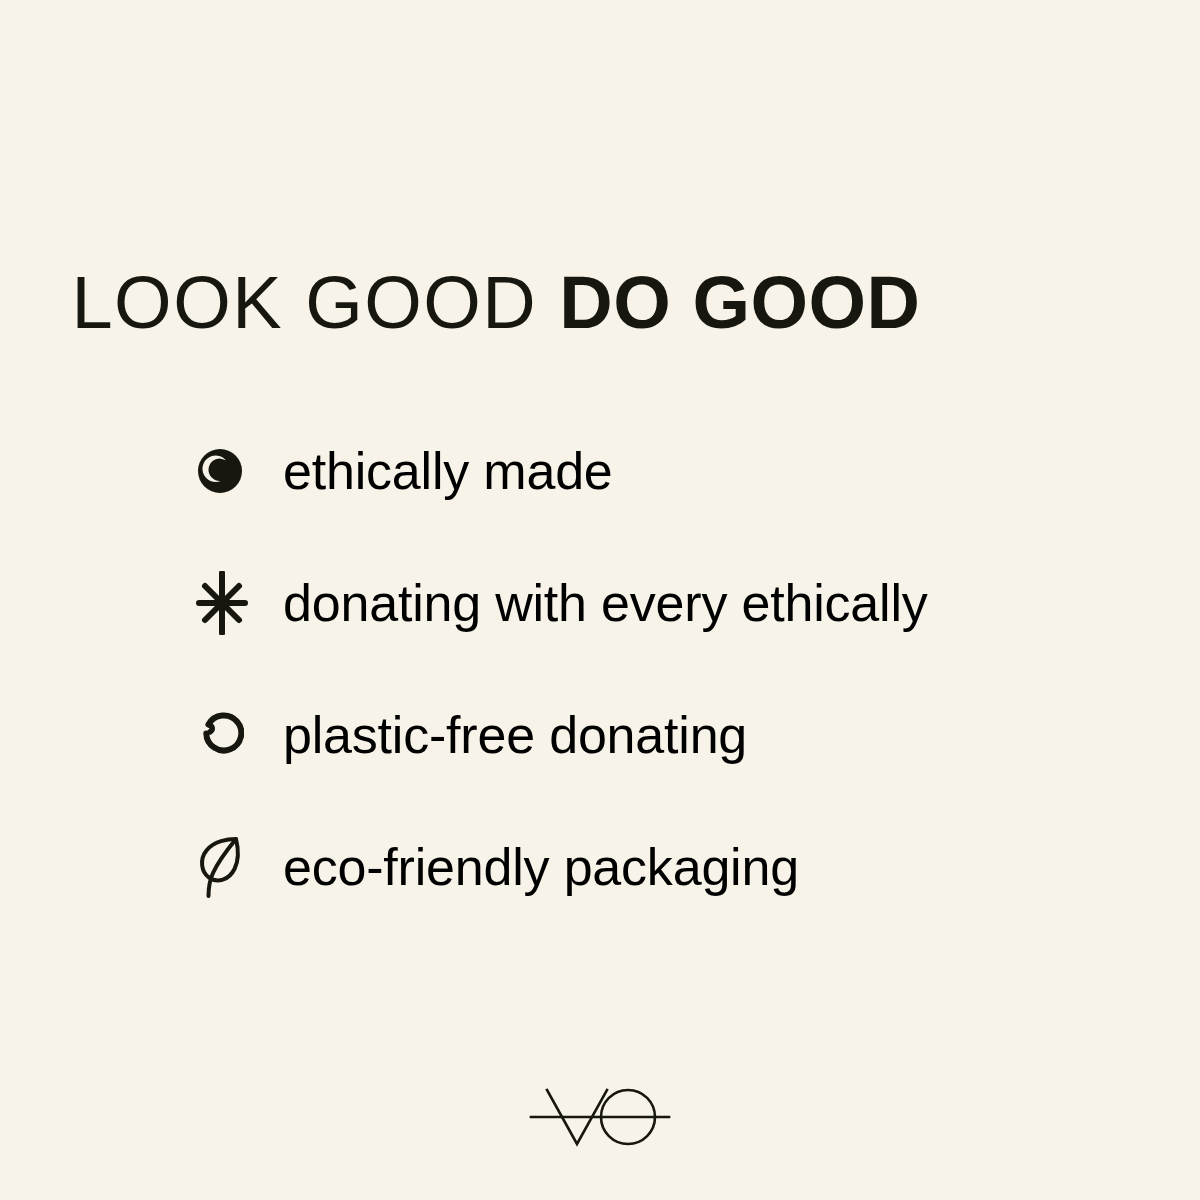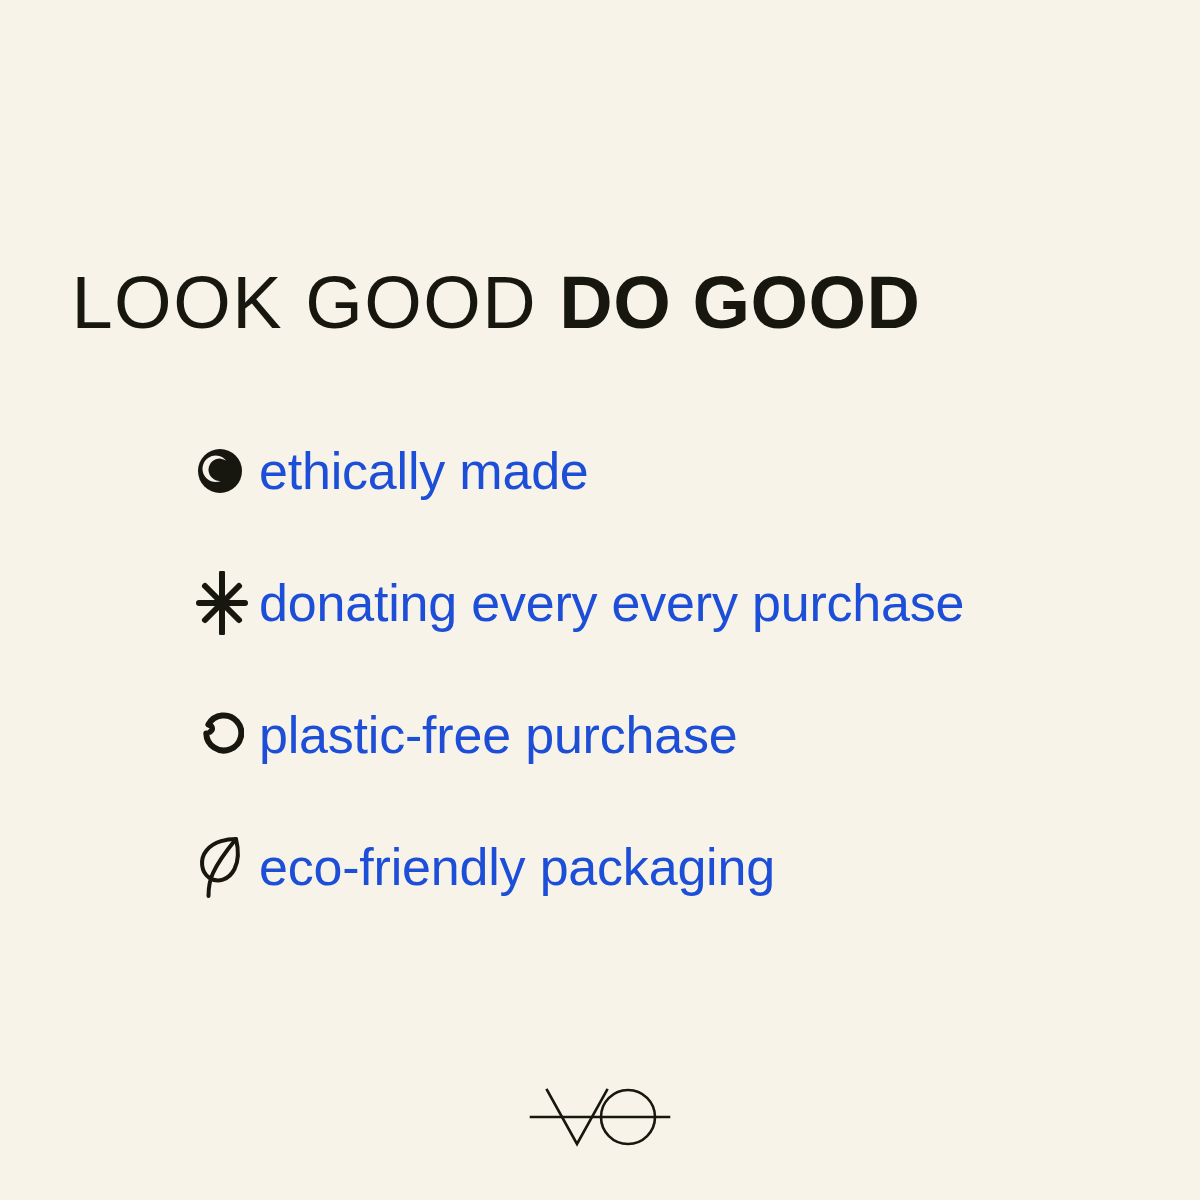--- a/index.html
+++ b/index.html
@@ -62,23 +62,23 @@
     height: 62px;
     display: flex;
     align-items: center;
     justify-content: flex-start;
   }
   .feature-label {
     font-size: 52px;
     line-height: 62px;
     font-weight: 400;
     letter-spacing: -0.2px;
-    color: #1d4ed8;
+    color: #000000;
     white-space: nowrap;
-    margin-left: 1px;
+    margin-left: 25px;
   }
 
   
   #logo-wrap {
     position: absolute;
     top: 1082px;
     left: 0;
     width: 1200px;
     display: flex;
     justify-content: center;
@@ -109,31 +109,31 @@
       <span class="feature-icon">
         <svg width="52" height="64" viewBox="0 0 52 64" aria-hidden="true">
           <g stroke="#17170F" stroke-linecap="round">
             <line x1="26" y1="2" x2="26" y2="62" stroke-width="6"></line>
             <line x1="3" y1="32" x2="49" y2="32" stroke-width="6"></line>
             <line x1="9" y1="15" x2="43" y2="49" stroke-width="6"></line>
             <line x1="43" y1="15" x2="9" y2="49" stroke-width="6"></line>
           </g>
         </svg>
       </span>
-      <span class="feature-label">donating every every purchase</span>
+      <span class="feature-label">donating with every ethically</span>
     </li>
 
     <li class="feature-row">
       <span class="feature-icon">
         <svg width="48" height="48" viewBox="0 0 48 48" aria-hidden="true">
           <path d="M12.5 13.5a17.5 17.5 0 1 1 -2.2 9" fill="none" stroke="#17170F" stroke-width="6" stroke-linecap="round"></path>
           <path d="M12.5 13.5c4 1.2 5.2 5 1.6 7.4" fill="none" stroke="#17170F" stroke-width="5.5" stroke-linecap="round"></path>
         </svg>
       </span>
-      <span class="feature-label">plastic-free purchase</span>
+      <span class="feature-label">plastic-free donating</span>
     </li>
 
     <li class="feature-row">
       <span class="feature-icon">
         <svg width="50" height="66" viewBox="0 0 50 66" aria-hidden="true">
           <path d="M40 5c-8 0-22 2-29.5 11.5C3.5 25 5 38 13 43.5 21.5 49.5 33 46 38.5 35 44 24 41.5 11 40 5Z" fill="none" stroke="#17170F" stroke-width="4" stroke-linejoin="round" stroke-linecap="round"></path>
           <path d="M40 5C31 16 22 28 17 39c-4 8.5-4.5 16-4.5 23" fill="none" stroke="#17170F" stroke-width="4" stroke-linecap="round"></path>
         </svg>
       </span>
       <span class="feature-label">eco-friendly packaging</span>

